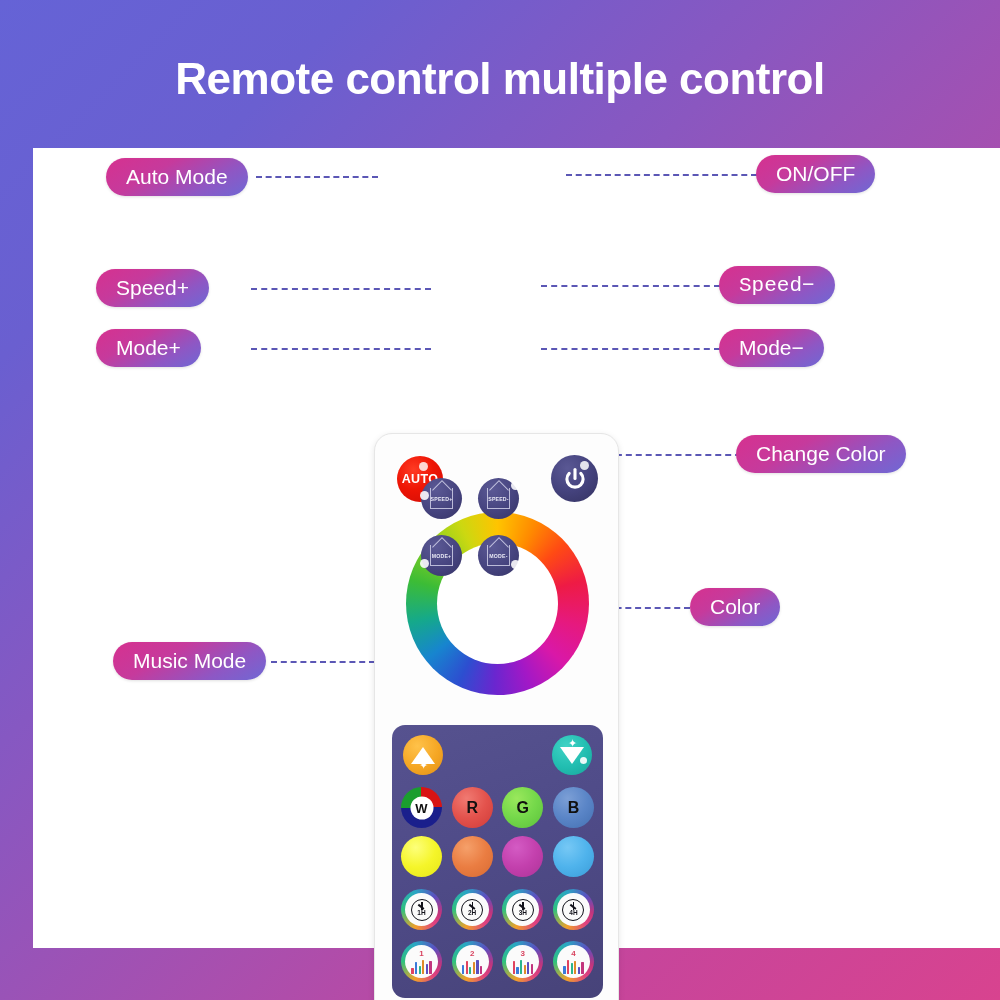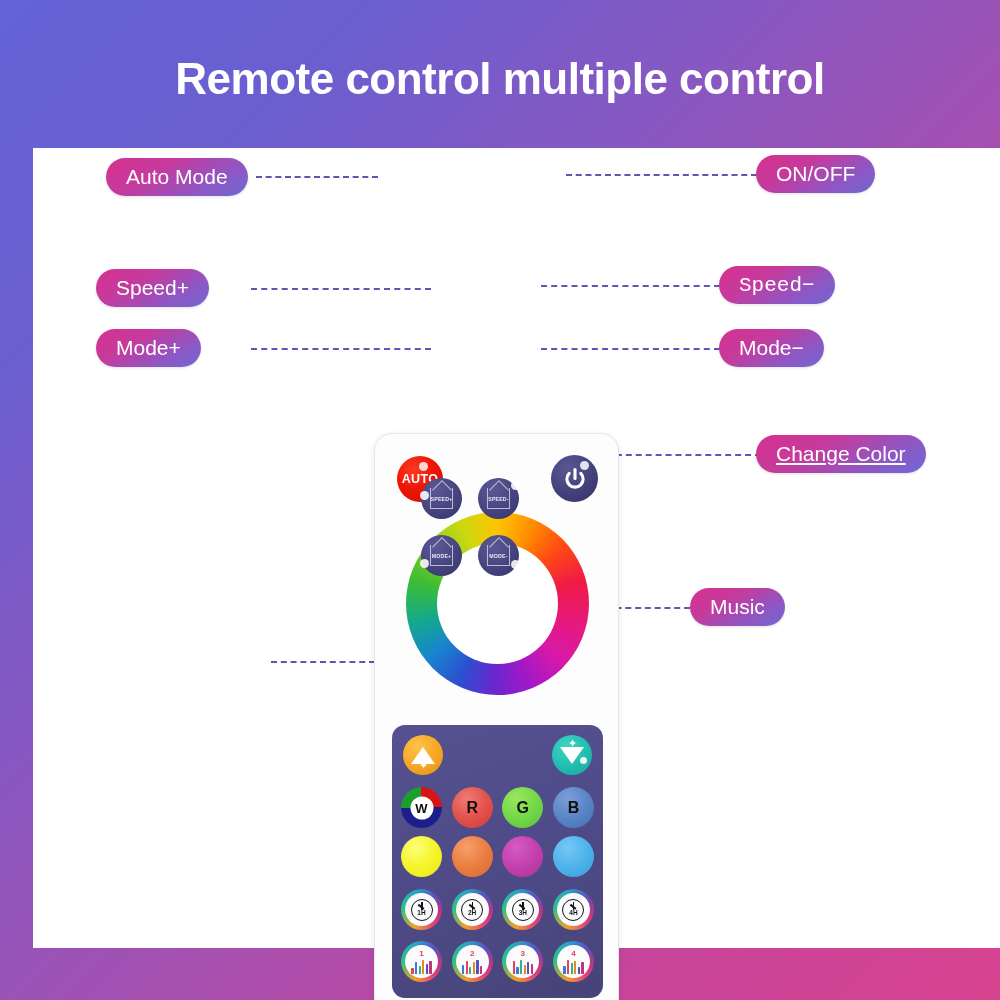--- a/index.html
+++ b/index.html
@@ -196,35 +196,38 @@
 
   <div class="pill" style="left:73px; top:10px;">
     <span>Auto Mode</span>
   </div>
   <div class="pill" style="left:63px; top:121px;">
     <span>Speed+</span>
   </div>
   <div class="pill" style="left:63px; top:181px;">
     <span>Mode+</span>
   </div>
+  <div class="pill" style="left:80px; top:494px;">
+    <span>Music Mode</span>
+  </div>
 
   <div class="pill" style="left:723px; top:7px;">
     <span>ON/OFF</span>
   </div>
   <div class="pill" style="left:686px; top:118px;font-family:Liberation Mono, monospace;">
     <span>Speed−</span>
   </div>
   <div class="pill" style="left:686px; top:181px;">
     <span>Mode−</span>
   </div>
-  <div class="pill" style="left:723px; top:287px;text-decoration:underline;">
+  <div class="pill" style="left:703px; top:287px;">
     <span>Change Color</span>
   </div>
   <div class="pill" style="left:657px; top:440px;">
-    <span>Music</span>
+    <span>Color</span>
   </div>
 
   <div class="remote">
 
     <div class="auto-btn">
       <div class="gloss"></div>
       <span>AUTO</span>
     </div>
 
     <div class="power-btn">

